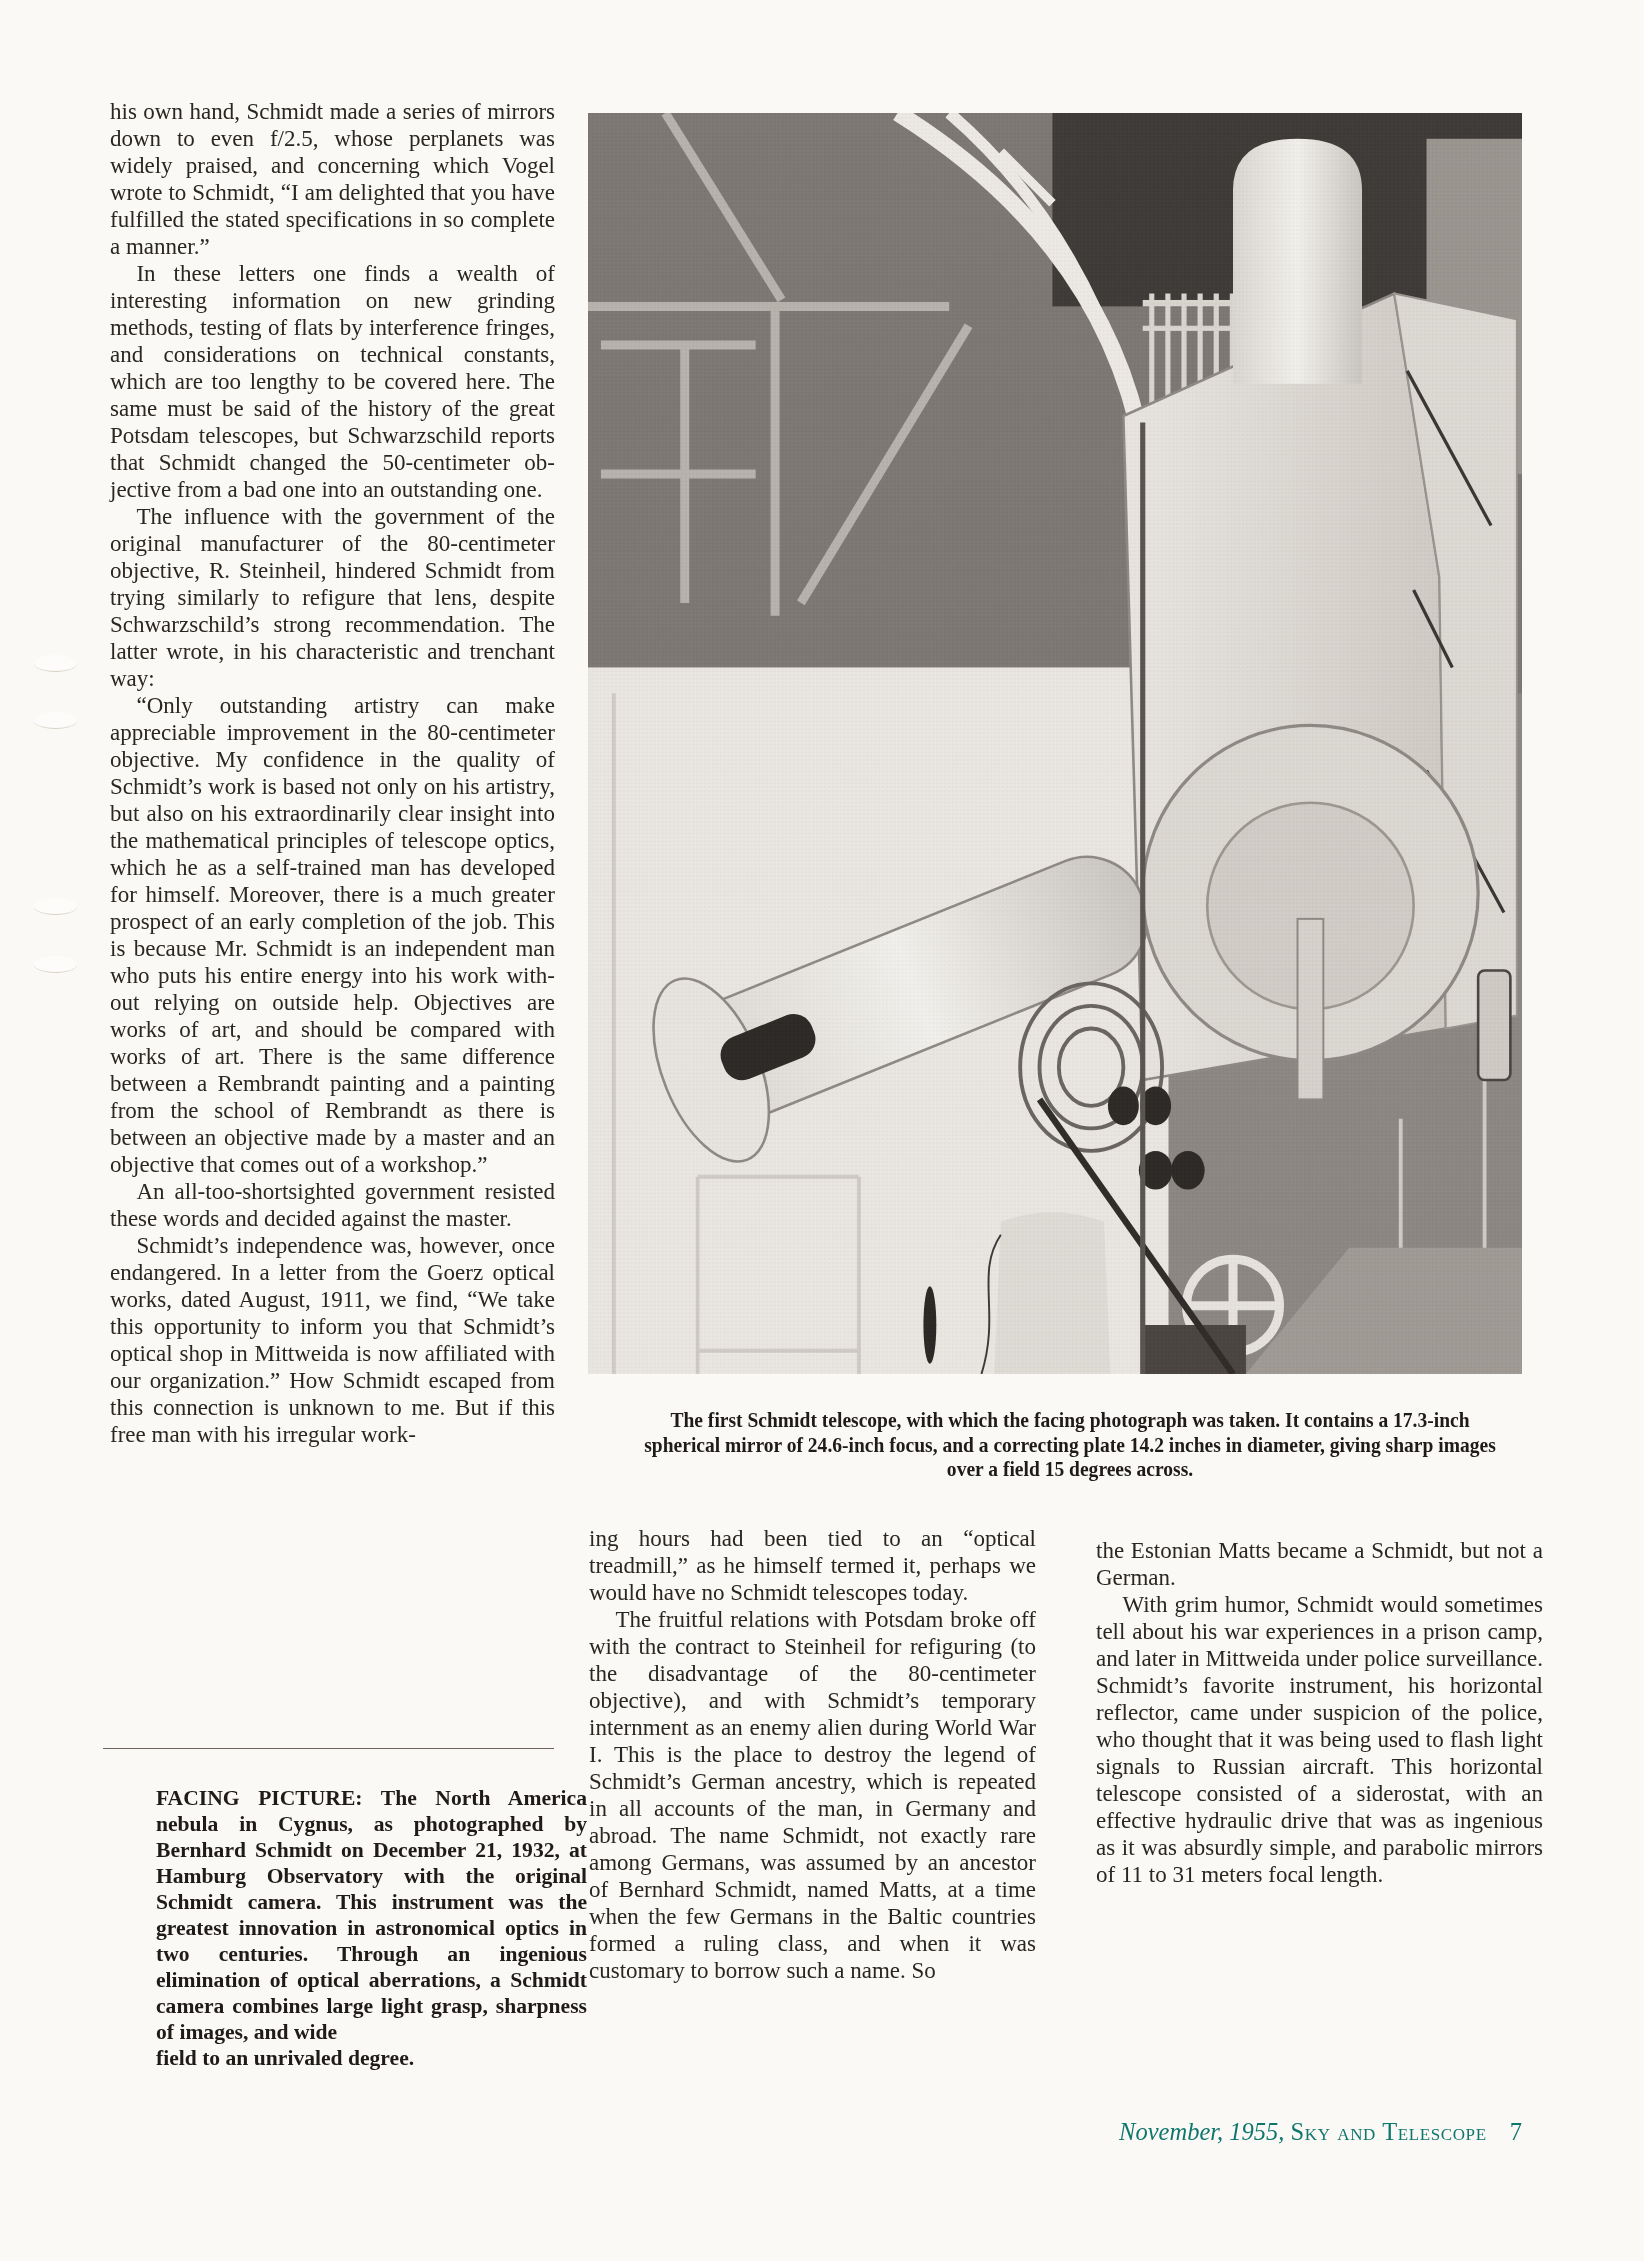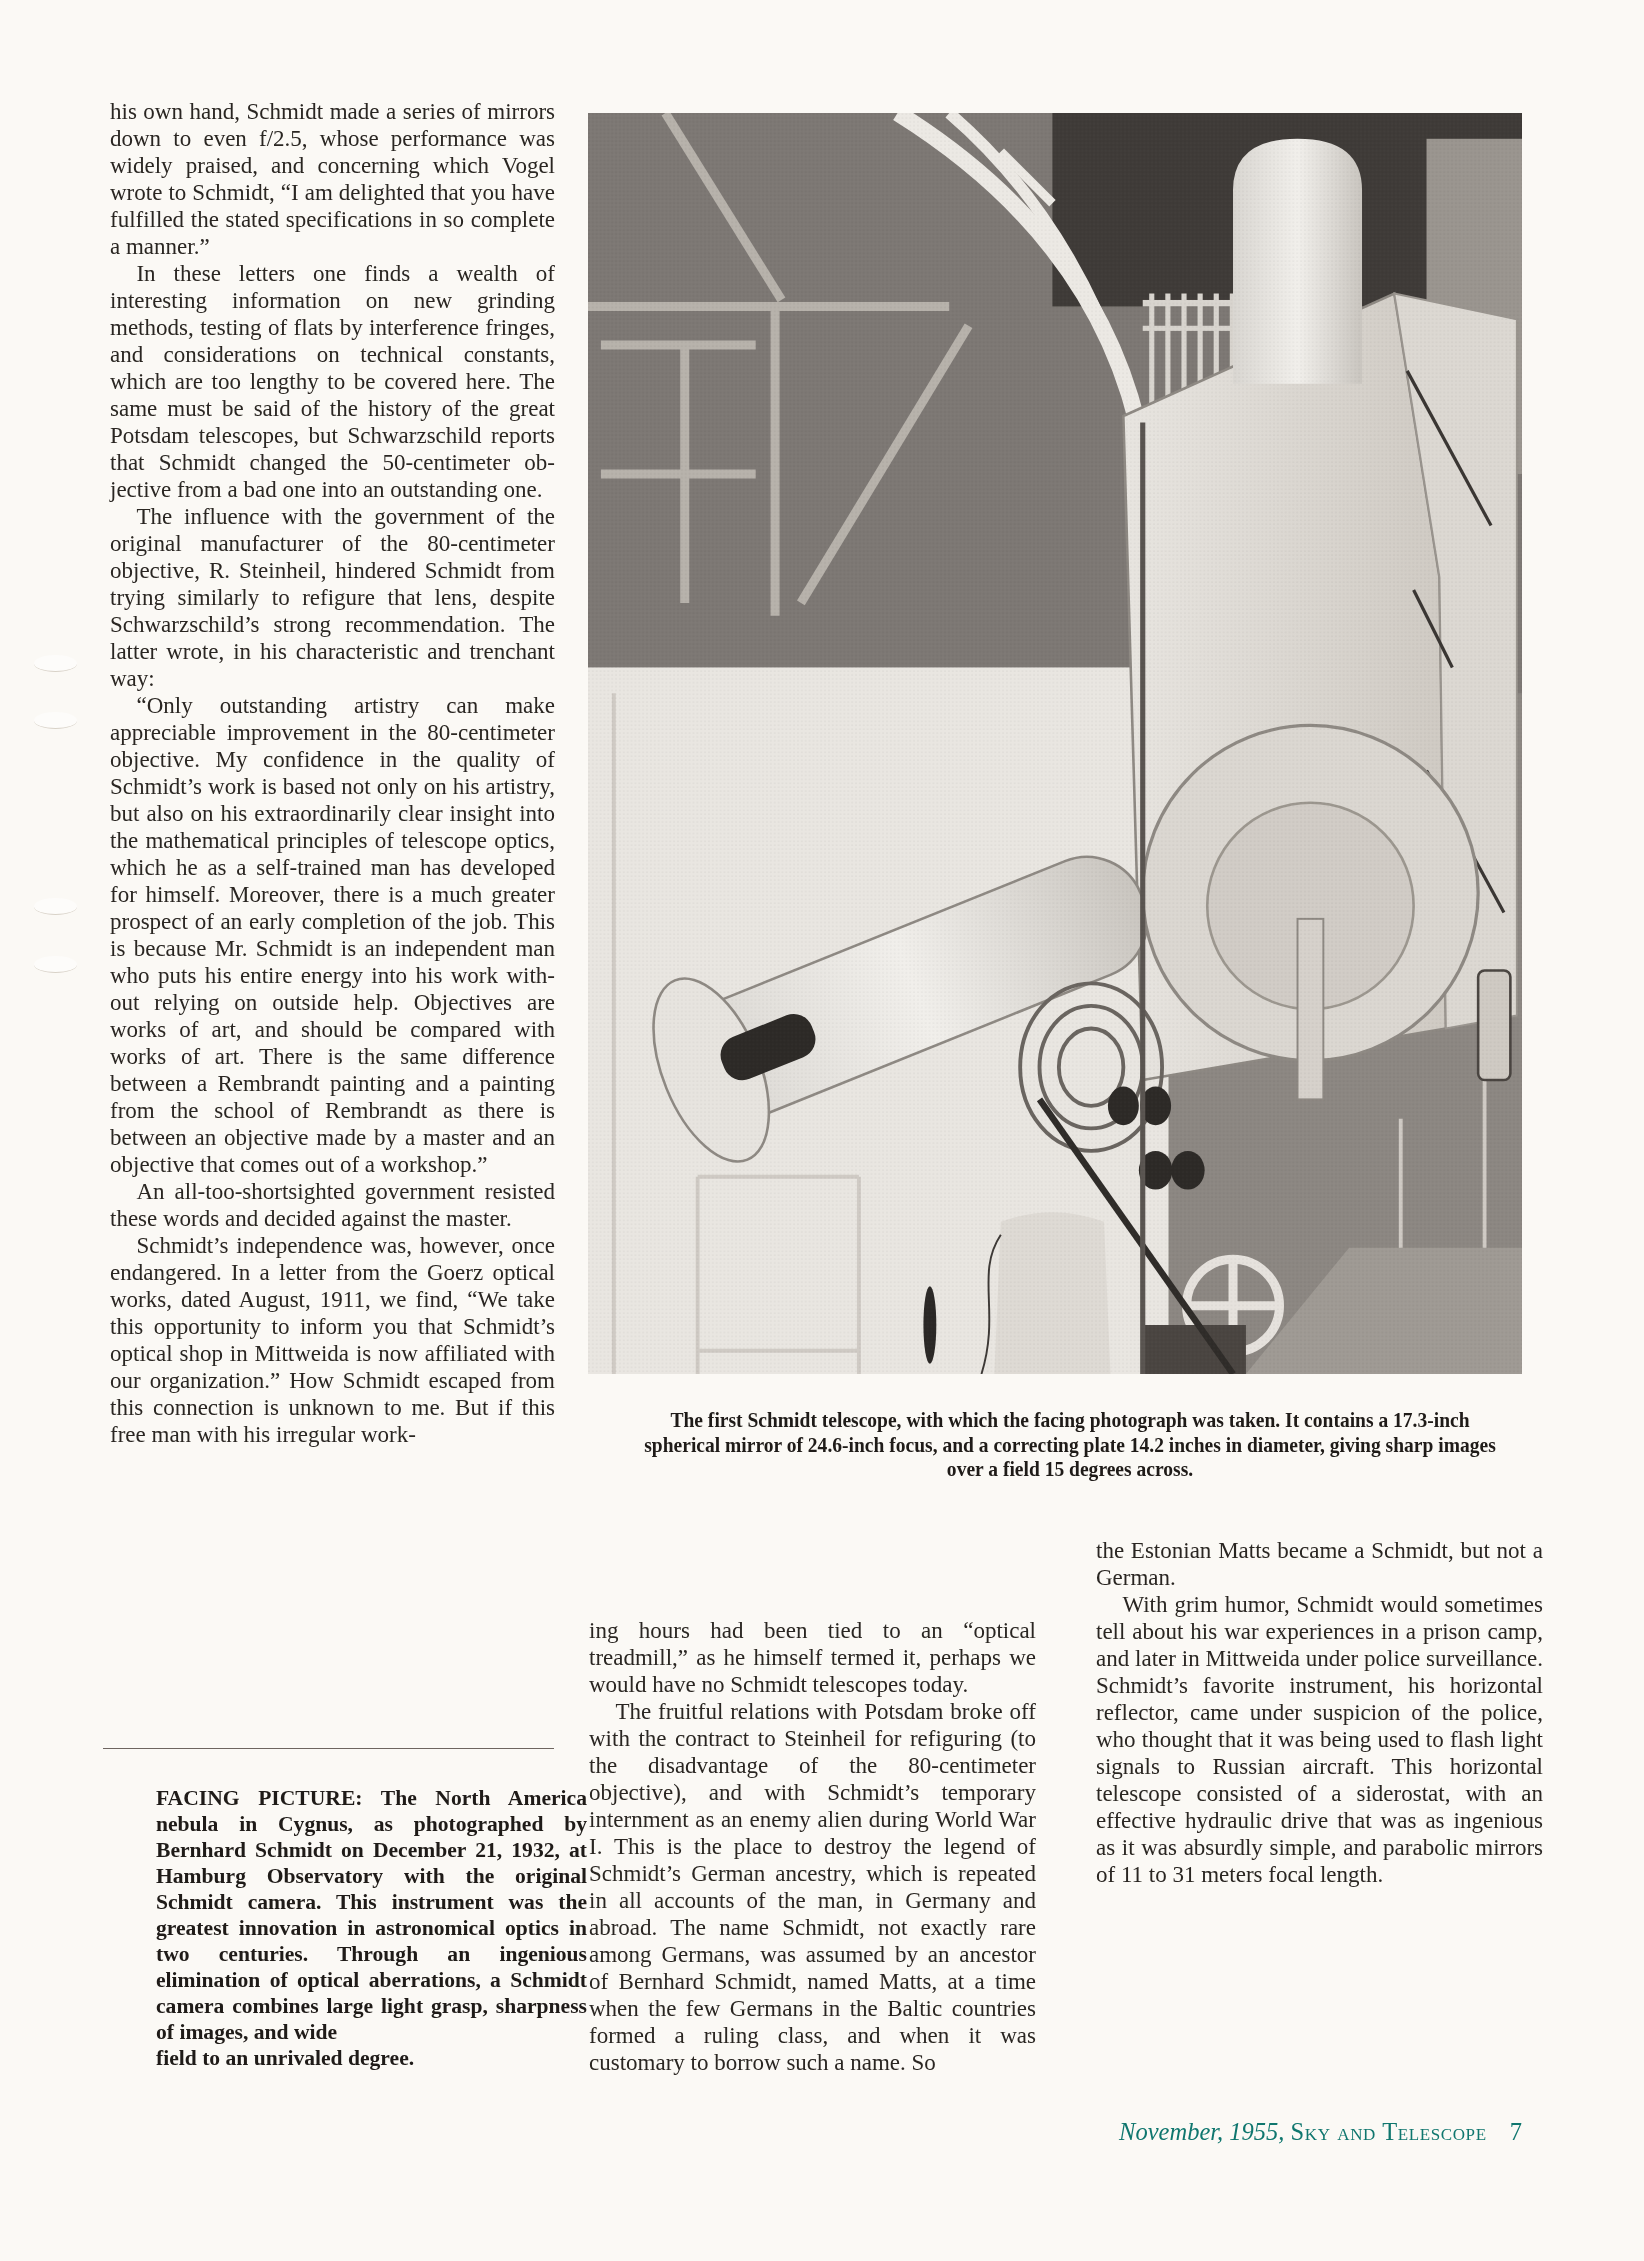--- a/index.html
+++ b/index.html
@@ -18,21 +18,21 @@
   }
   .col {
     position: absolute;
     font-size: 23px; line-height: 27px;
     text-align: justify;
     hyphens: manual;
   }
   .col p { margin: 0; text-indent: 0; }
   .col p.indent { text-indent: 1.15em; }
   #col-left { left: 110px; top: 98px; width: 445px; }
-  #col-mid { left: 589px; top: 1617px; width: 447px; }
+  #col-mid { left: 589px; top: 1525px; width: 447px; }
   #col-right { left: 1096px; top: 1537px; width: 447px; }
 
   #photo {
     position: absolute; left: 588px; top: 113px;
     width: 934px; height: 1261px;
     background: #8a8580;
     overflow: hidden;
   }
   #photo svg { width: 100%; height: 100%; display: block; }
 
@@ -64,21 +64,21 @@
 </style>
 </head>
 <body>
 
 <div class="binder-hole" style="top:655px"></div>
 <div class="binder-hole" style="top:712px"></div>
 <div class="binder-hole" style="top:898px"></div>
 <div class="binder-hole" style="top:956px"></div>
 
 <div id="col-left" class="col">
-  <p>his own hand, Schmidt made a series of mirrors down to even f/2.5, whose per­formance was widely praised, and con­cerning which Vogel wrote to Schmidt, “I am delighted that you have fulfilled the stated specifications in so complete a manner.”</p>
+  <p>his own hand, Schmidt made a series of mirrors down to even f/2.5, whose per­planets was widely praised, and con­cerning which Vogel wrote to Schmidt, “I am delighted that you have fulfilled the stated specifications in so complete a manner.”</p>
   <p class="indent">In these letters one finds a wealth of interesting information on new grinding methods, testing of flats by interference fringes, and considerations on technical constants, which are too lengthy to be covered here. The same must be said of the history of the great Potsdam tele­scopes, but Schwarzschild reports that Schmidt changed the 50-centimeter ob­jective from a bad one into an outstand­ing one.</p>
   <p class="indent">The influence with the government of the original manufacturer of the 80-centi­meter objective, R. Steinheil, hindered Schmidt from trying similarly to refigure that lens, despite Schwarzschild’s strong recommendation. The latter wrote, in his characteristic and trenchant way:</p>
   <p class="indent">“Only outstanding artistry can make appreciable improvement in the 80-centi­meter objective. My confidence in the quality of Schmidt’s work is based not only on his artistry, but also on his extra­ordinarily clear insight into the mathe­matical principles of telescope optics, which he as a self-trained man has de­veloped for himself. Moreover, there is a much greater prospect of an early completion of the job. This is because Mr. Schmidt is an independent man who puts his entire energy into his work with­out relying on outside help. Objectives are works of art, and should be com­pared with works of art. There is the same difference between a Rembrandt painting and a painting from the school of Rembrandt as there is between an ob­jective made by a master and an objective that comes out of a workshop.”</p>
   <p class="indent">An all-too-shortsighted government re­sisted these words and decided against the master.</p>
   <p class="indent">Schmidt’s independence was, however, once endangered. In a letter from the Goerz optical works, dated August, 1911, we find, “We take this opportunity to inform you that Schmidt’s optical shop in Mittweida is now affiliated with our or­ganization.” How Schmidt escaped from this connection is unknown to me. But if this free man with his irregular work-</p>
 </div>
 
 <div id="photo">
   <svg viewBox="0 0 1448 1956" preserveAspectRatio="none">
     <defs>

